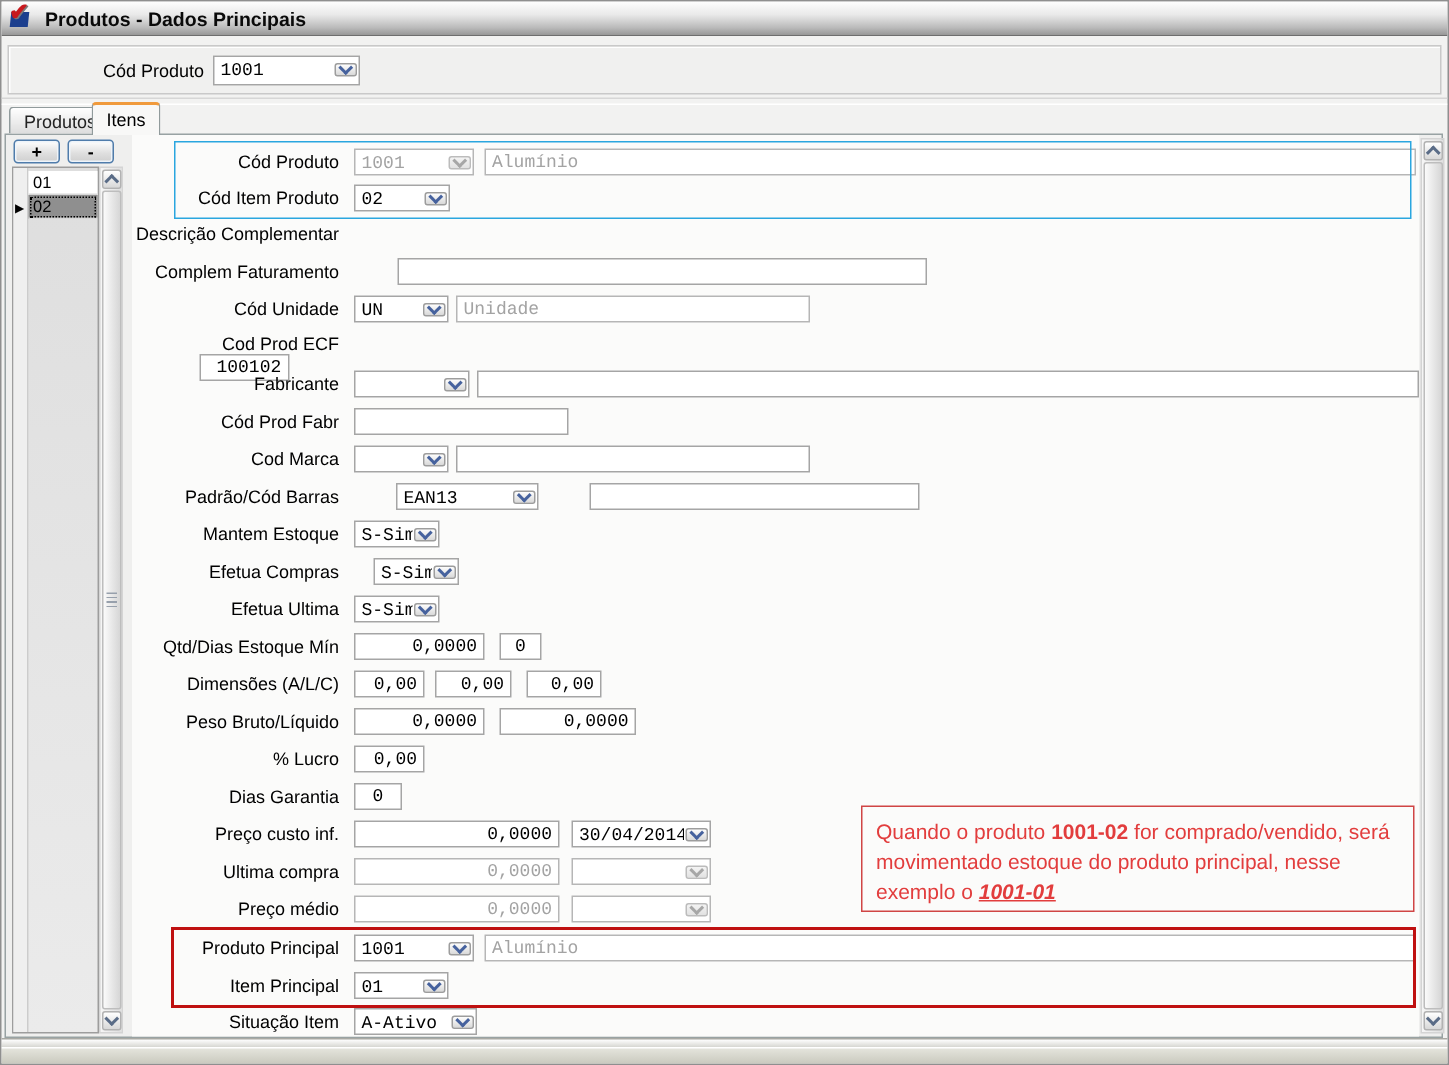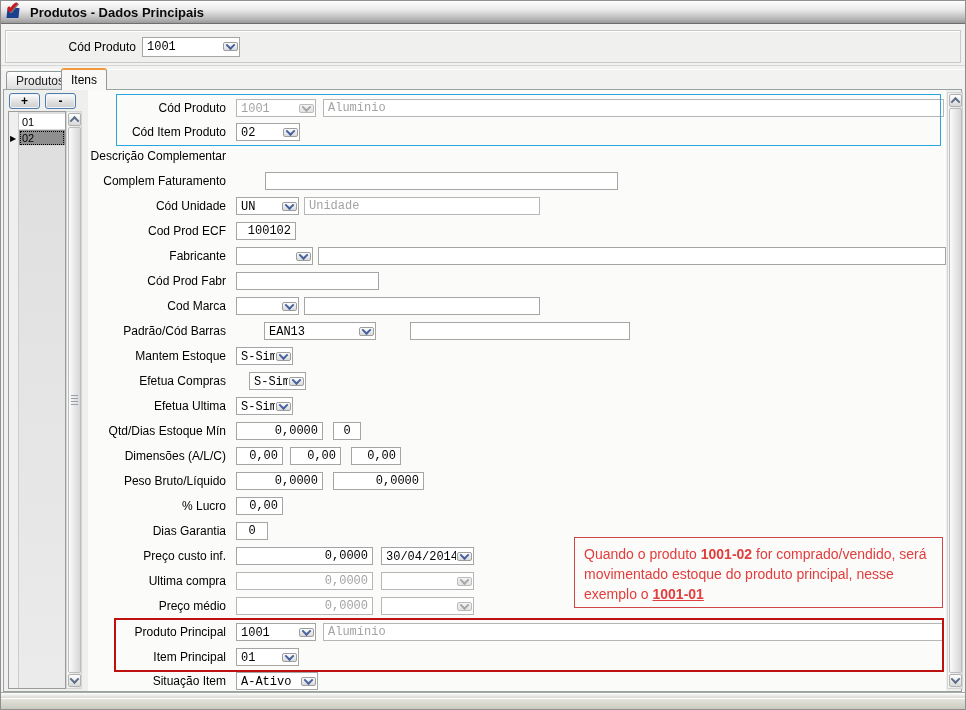--- a/index.html
+++ b/index.html
@@ -80,21 +80,21 @@
   .combo.dis{border-color:#b6b6b6;}
   .combo.dis .btn{background:linear-gradient(#f4f4f4,#e2e2e2);border-color:#bcbcbc;}
 
   .hl-box{position:absolute;z-index:1;box-sizing:border-box;}
   .blue-box{left:27px;top:93px;width:825px;height:52px;border:1px solid #2aa6df;}
   .red-box{left:25px;top:617px;width:830px;height:54px;border:2px solid #bf1010;}
 
   .note{position:absolute;left:485px;top:536px;width:369px;height:71px;border:1px solid #d04545;
     box-sizing:border-box;padding:6px 9px;font-size:14px;line-height:20px;color:#e23d3d;z-index:2;background:#fbfbfa;}
   .note b{font-weight:bold;}
-  .note .u{text-decoration:underline;}
+  .note .u{text-decoration:underline;font-style:italic;}
 </style>
 </head>
 <body>
 
 <div class="window">
 
   <div class="titlebar">
     <span class="app-icon">
       <span class="icon-box"></span>
       <span class="icon-check">✔</span>
@@ -190,21 +190,21 @@
       <span class="lbl">Cód Unidade</span>
       <span class="combo" style="width:63px;margin-left:5px;">
         <span class="val">UN</span>
         <span class="btn">
             <span class="cv down"></span>
           </span>
       </span>
       <span class="fld dis" style="width:236px;margin-left:5px;">Unidade</span>
     </div>
 
-    <div class="row" style="top:221px;">
+    <div class="row" style="top:221px;flex-direction:column;">
       <span class="lbl">Cod Prod ECF</span>
       <span class="fld num" style="width:60px;margin-left:5px;">100102</span>
     </div>
 
     <div class="row" style="top:246px;">
       <span class="lbl">Fabricante</span>
       <span class="combo" style="width:77px;margin-left:5px;">
         <span class="val"></span>
         <span class="btn">
             <span class="cv down"></span>
@@ -224,21 +224,21 @@
         <span class="val"></span>
         <span class="btn">
             <span class="cv down"></span>
           </span>
       </span>
       <span class="fld" style="width:236px;margin-left:5px;"></span>
     </div>
 
     <div class="row" style="top:321px;gap:28px;">
       <span class="lbl">Padrão/Cód Barras</span>
-      <span class="combo" style="width:112px;margin-left:5px;">
+      <span class="combo" style="width:95px;margin-left:5px;">
         <span class="val">EAN13</span>
         <span class="btn">
             <span class="cv down"></span>
           </span>
       </span>
       <span class="fld" style="width:220px;margin-left:6px;"></span>
     </div>
 
     <div class="row" style="top:346px;">
       <span class="lbl">Mantem Estoque</span>

